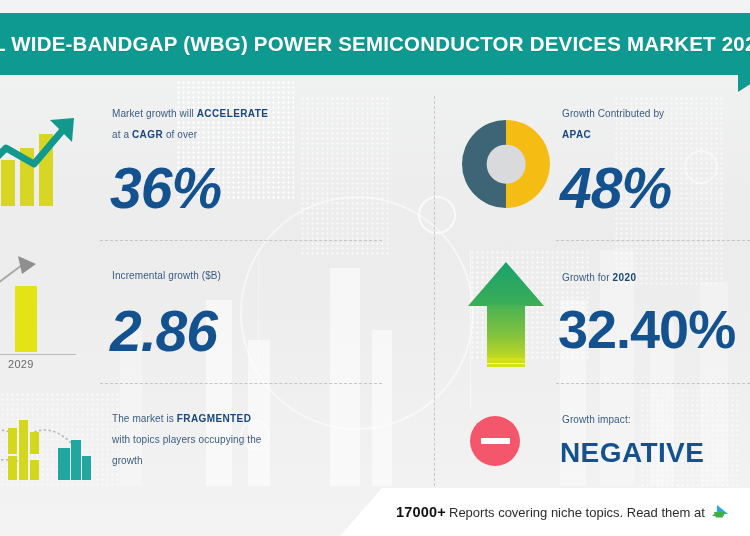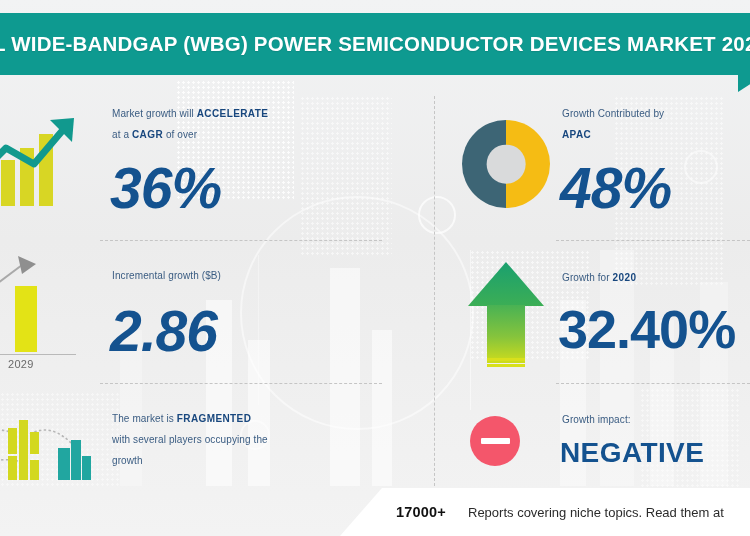--- a/index.html
+++ b/index.html
@@ -114,21 +114,21 @@
   .negcircle .bar{width:58%;height:13%;background:#ffffff;border-radius:1px;}
 
   
   .footer-wrap{position:absolute;left:0;bottom:0;width:750px;height:48px;overflow:hidden;}
   .footer-panel{
     position:absolute;right:0;bottom:0;width:410px;height:48px;background:#ffffff;
     clip-path:polygon(42px 0,100% 0,100% 100%,0 100%);
   }
   .footer-text{
     position:absolute;right:0;bottom:0;width:410px;height:48px;
-    display:flex;align-items:center;gap:22px;
+    display:flex;align-items:center;gap:3px;
     padding-left:56px;box-sizing:border-box;
     font-size:13px;color:#2b2b2b;white-space:nowrap;
   }
   .footer-text .count{font-weight:bold;font-size:14.5px;color:#111;letter-spacing:.2px;}
   .logo-mark{position:relative;width:17px;height:15px;flex:0 0 auto;margin-left:4px;}
   .logo-mark .p1{position:absolute;left:0;top:3px;width:0;height:0;
     border-left:9px solid transparent;border-right:0 solid transparent;border-bottom:8px solid #3fae49;}
   .logo-mark .p2{position:absolute;left:5px;top:0;width:0;height:0;
     border-left:0 solid transparent;border-right:11px solid transparent;border-bottom:9px solid #2aa8e0;}
   .logo-mark .p3{position:absolute;left:2px;top:7px;width:12px;height:6px;background:#3fae49;
@@ -219,21 +219,21 @@
     <div class="city-b" style="left:60px;top:32px;width:9px;height:22px;background:#d3d81f;"></div>
     <div class="city-b" style="left:38px;top:56px;width:9px;height:24px;background:#d3d81f;"></div>
     <div class="city-b" style="left:49px;top:50px;width:9px;height:30px;background:#d3d81f;"></div>
     <div class="city-b" style="left:60px;top:60px;width:9px;height:20px;background:#d3d81f;"></div>
     <div class="city-b" style="left:88px;top:48px;width:12px;height:32px;background:#21a6a0;"></div>
     <div class="city-b" style="left:101px;top:40px;width:10px;height:40px;background:#21a6a0;"></div>
     <div class="city-b" style="left:112px;top:56px;width:9px;height:24px;background:#21a6a0;"></div>
   </div>
   <div class="lede" style="left:112px;top:408px;width:310px;">
     <span>The market is </span><b>FRAGMENTED</b><br>
-    <span>with several players occupying the</span><br>
+    <span>with topics players occupying the</span><br>
     <span>growth</span>
   </div>
 
   <div class="donut" style="left:462px;top:120px;width:88px;height:88px;">
     <div class="half-l"></div>
     <div class="half-r"></div>
     <div class="hole"></div>
   </div>
   <div class="lede" style="left:562px;top:103px;width:220px;">
     <span>Growth Contributed by</span><br>

